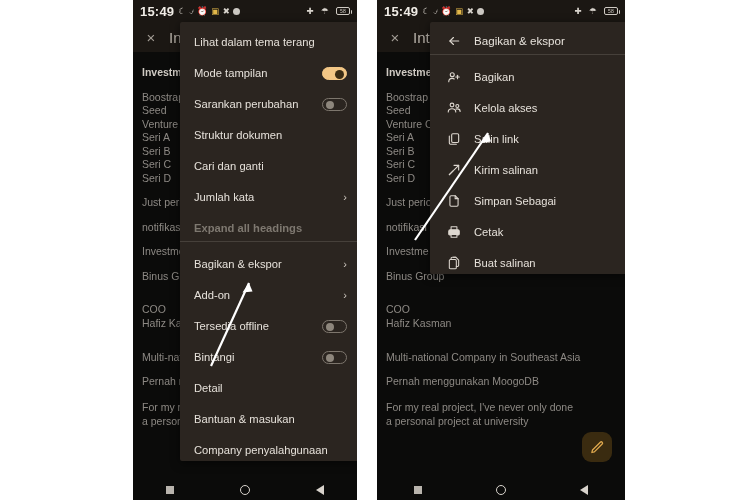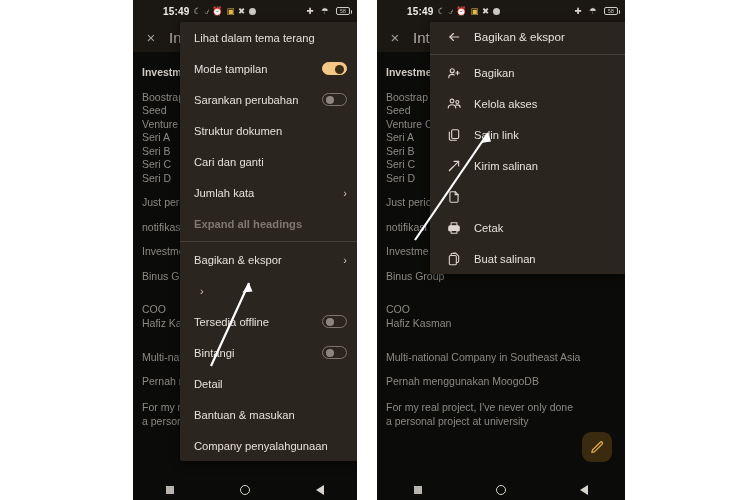--- a/index.html
+++ b/index.html
@@ -17,21 +17,21 @@
   }
   #phone-left  { left: 133px; width: 224px; }
   #phone-right { left: 377px; width: 248px; }
 
   
   .statusbar {
     position: relative; height: 22px; background: #1b1713;
     display: flex; align-items: center; padding: 0 7px;
     color: #e8e4de; font-size: 9.5px; letter-spacing: .2px;
   }
-  .sb-time { font-weight: 700; font-size: 10px; margin-right: 4px; color:#f0ece6;margin-left:23px;}
+  .sb-time { font-weight: 700; font-size: 13px; margin-right: 4px; color:#f0ece6;}
   .sb-ic { display:inline-block; margin-right:3.2px; line-height:1; font-size:8.5px; color:#d8d3cc;}
   .sb-ic.col-y { color:#e3b84a; }
   .sb-ic.dot { width:7px;height:7px;border-radius:50%;background:#ccc8c2; }
   .sb-right { margin-left:auto; display:flex; align-items:center; gap:4px; }
   .sb-batt {
     width:14px;height:8px;border:1px solid #cfcac3;border-radius:2px;position:relative;
     display:flex;align-items:center;justify-content:center;font-size:5px;color:#cfcac3;
   }
   .sb-batt:after{content:"";position:absolute;right:-3px;top:2px;width:1.5px;height:4px;background:#cfcac3;border-radius:0 1px 1px 0;}
 
@@ -58,21 +58,21 @@
 
   
   .menu {
     position: absolute; background: #2b2520; color: #e6e1da;
     box-shadow: 0 2px 10px rgba(0,0,0,.55); overflow: hidden; z-index: 5;
   }
   #menu-left  { left: 47px;  top: 22px; width: 177px; border-radius: 2px 0 0 2px;}
   #menu-right { left: 53px;  top: 22px; width: 195px; border-radius: 2px 0 0 2px;}
 
   .mi {
-    display: flex; align-items: center; min-height: 31px;
+    display: flex; align-items: flex-end; min-height: 31px;
     padding: 4px 10px 4px 14px; font-size: 11.2px; color: #e6e1da; line-height: 14px;
   }
   .mi .lbl { flex: 1; }
   .mi.dim .lbl { color: #7e7870; font-weight: bold; }
   .mi .chev { color: #cdc7bf; font-size: 11px; margin-left: 6px; }
   .mi-sep { height: 1px; background: #46403a; margin: 2px 0; }
 
   
   .tog {
     width: 25px; height: 13px; border-radius: 7px; position: relative; flex: none; margin-left: 8px;
@@ -194,20 +194,21 @@
       </div>
       <div class="mi dim">
         <span class="lbl">Expand all headings</span>
       </div>
       <div class="mi-sep"></div>
       <div class="mi">
         <span class="lbl">Bagikan &amp; ekspor</span>
         <span class="chev">›</span>
       </div>
       <div class="mi">
+        <span class="lbl">Add-on</span>
         <span class="chev">›</span>
       </div>
       <div class="mi">
         <span class="lbl">Tersedia offline</span>
         <span class="tog">
             <i></i>
           </span>
       </div>
       <div class="mi">
         <span class="lbl">Bintangi</span>
@@ -346,20 +347,21 @@
         <span class="lbl">Kirim salinan</span>
       </div>
 
       <div class="mi">
         <span class="ico">
           <svg width="14" height="14" viewBox="0 0 24 24" fill="none" stroke="#ddd7cf" stroke-width="1.9" stroke-linecap="round" stroke-linejoin="round">
               <path d="M14 3H7a2 2 0 0 0-2 2v14a2 2 0 0 0 2 2h10a2 2 0 0 0 2-2V8z"></path>
               <polyline points="14 3 14 8 19 8"></polyline>
             </svg>
         </span>
+        <span class="lbl">Simpan Sebagai</span>
       </div>
 
       <div class="mi">
         <span class="ico">
           <svg width="14" height="14" viewBox="0 0 24 24" fill="none" stroke="#ddd7cf" stroke-width="1.8" stroke-linecap="round" stroke-linejoin="round">
               <polyline points="7 8 7 3 17 3 17 8"></polyline>
               <path d="M6 17H4.5A1.5 1.5 0 0 1 3 15.5v-5A2.5 2.5 0 0 1 5.5 8h13A2.5 2.5 0 0 1 21 10.5v5a1.5 1.5 0 0 1-1.5 1.5H18" fill="#ddd7cf"></path>
               <rect x="7" y="14" width="10" height="7"></rect>
             </svg>
         </span>

